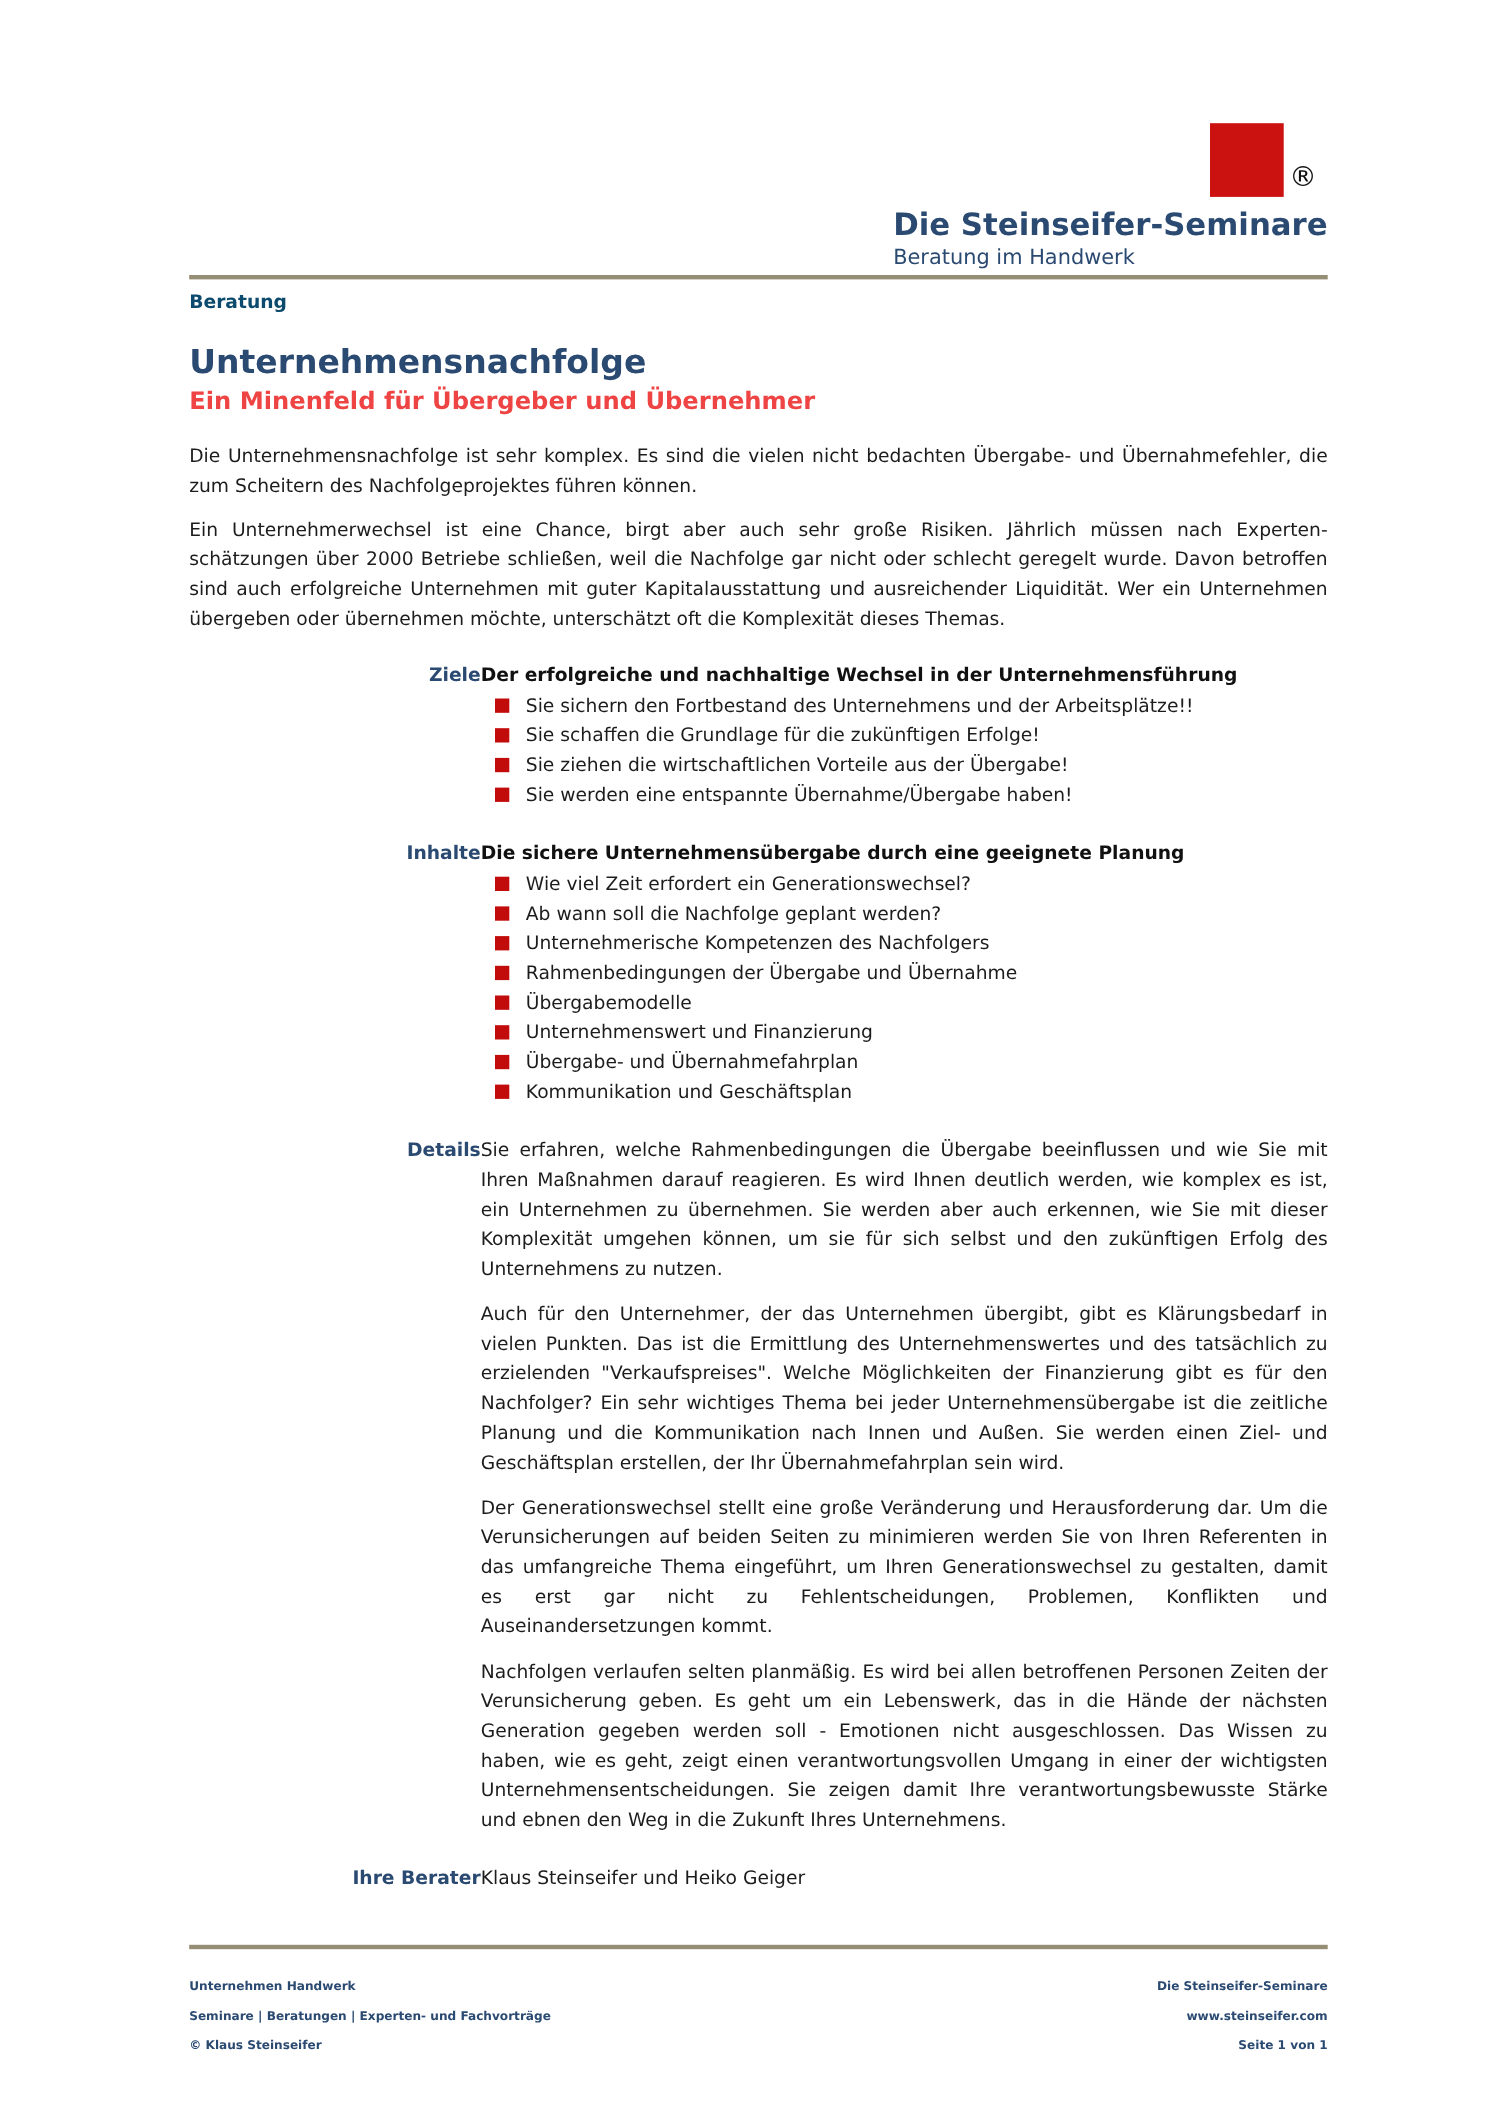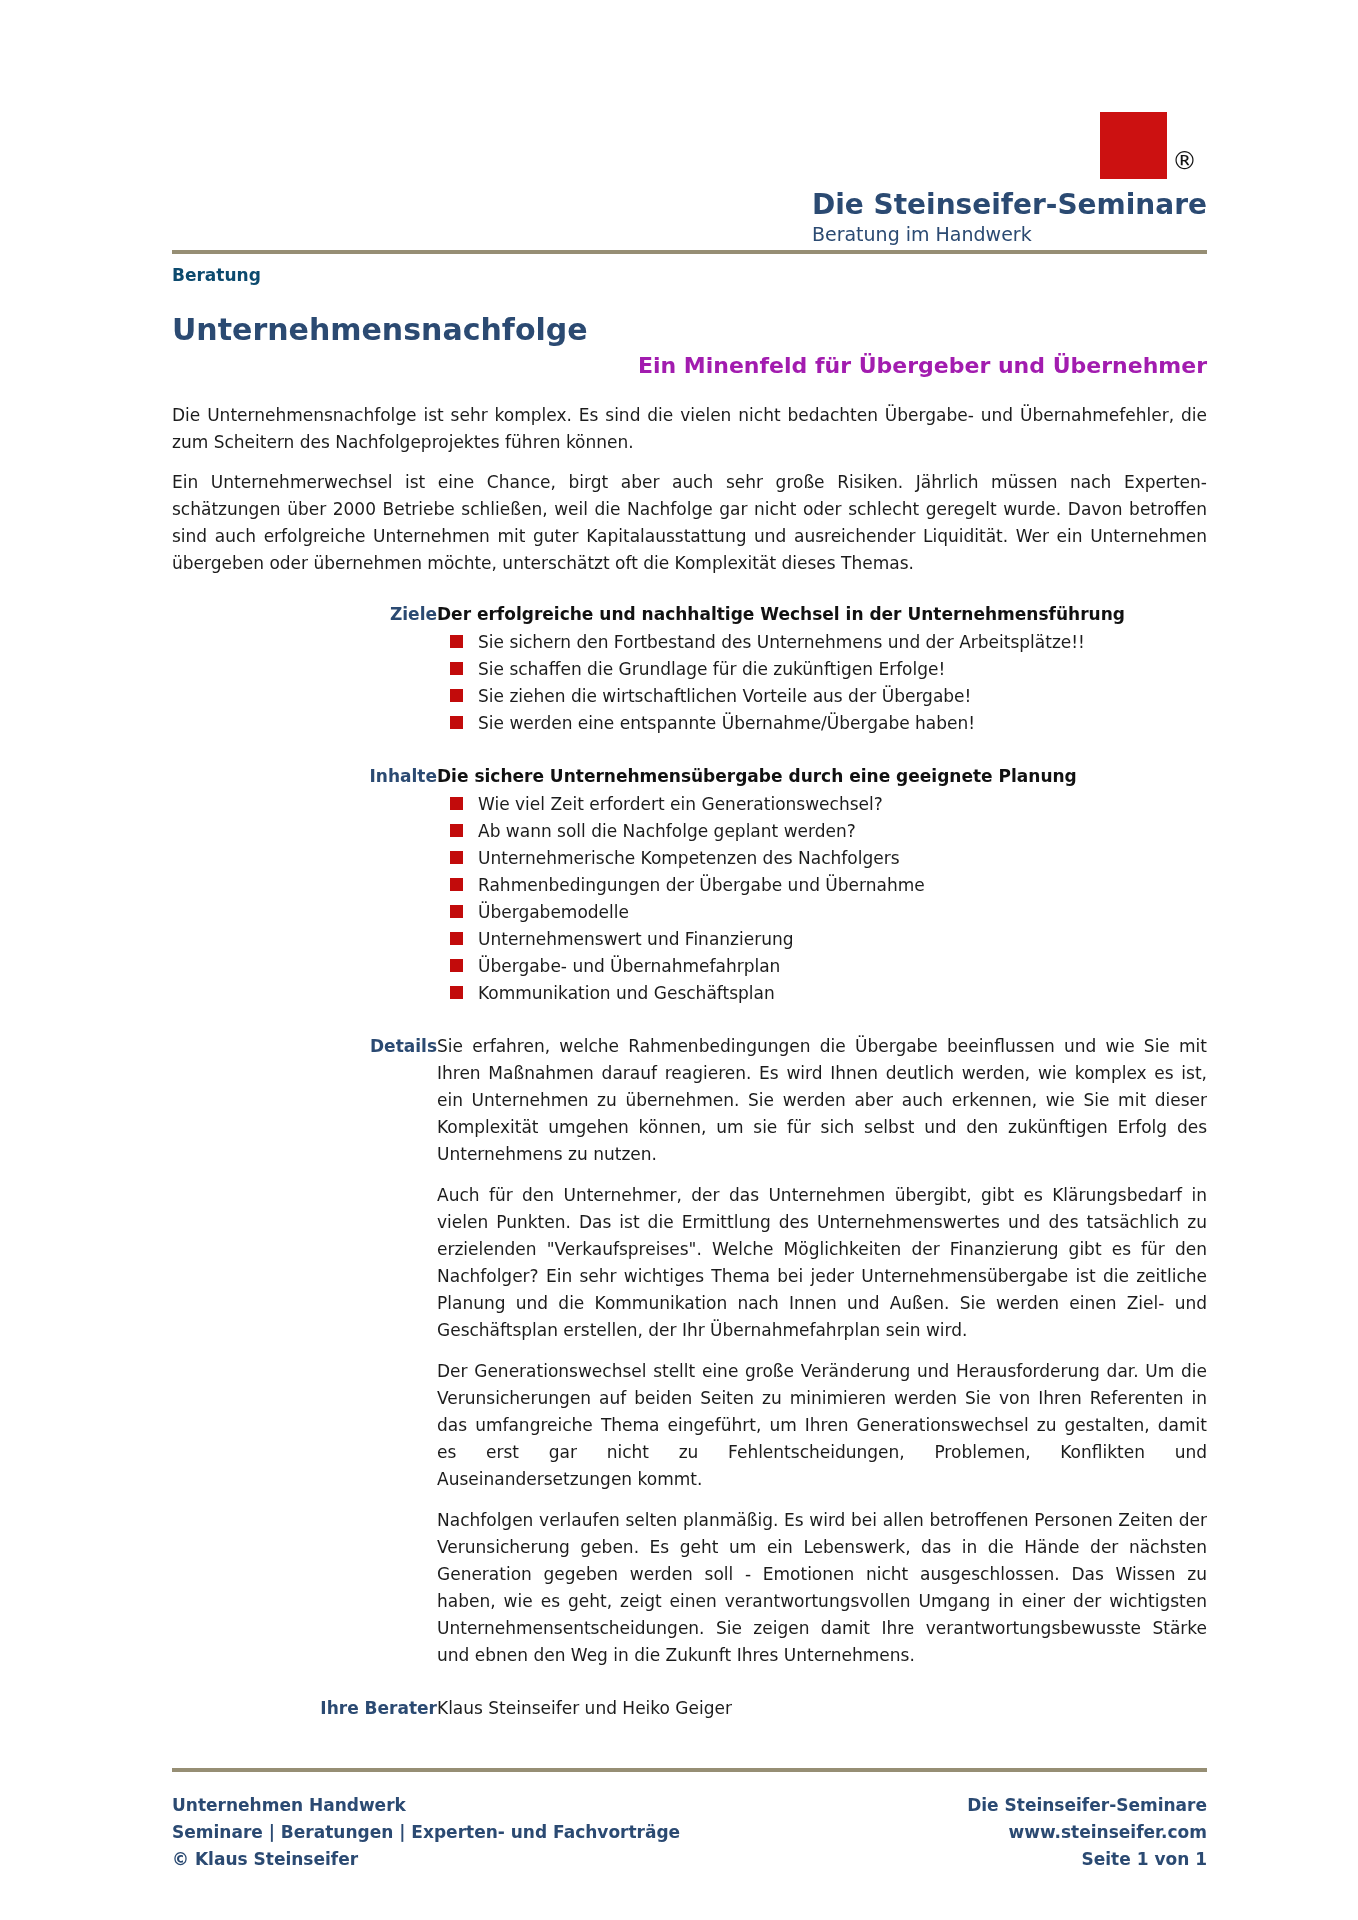--- a/index.html
+++ b/index.html
@@ -68,23 +68,22 @@
     margin: 26px 0 4px 0;
     font-size: 30px;
     font-weight: bold;
     color: #2b4a72;
     line-height: 36px;
   }
   .page-subtitle {
     margin: 0 0 22px 0;
     font-size: 22px;
     font-weight: bold;
-    color: #a21caf;
+    color: #ef4444;
     line-height: 28px;
-    text-align: right;
   }
   .body-text, .intro p, .details p, .bullet-text, .sec-heading, .consultants {
     font-size: 17px;
     line-height: 27px;
   }
   .intro p {
     margin: 0 0 13px 0;
     text-align: justify;
   }
   .sections { margin-top: 24px; }
@@ -133,21 +132,21 @@
     left: 172px; top: 1768px;
     width: 1035px;
   }
   .rule-bottom { position: static; width: 1035px; height: 4px; background: #968e74; }
   .footer-cols {
     display: flex;
     justify-content: space-between;
     margin-top: 20px;
   }
   .footer-col {
-    font-size: 17px;
+    font-size: 11px;
     font-weight: bold;
     color: #2b4a72;
     line-height: 27px;
   }
   .footer-col.right { text-align: right; }
 </style>
 </head>
 <body>
 
 <div class="page">

